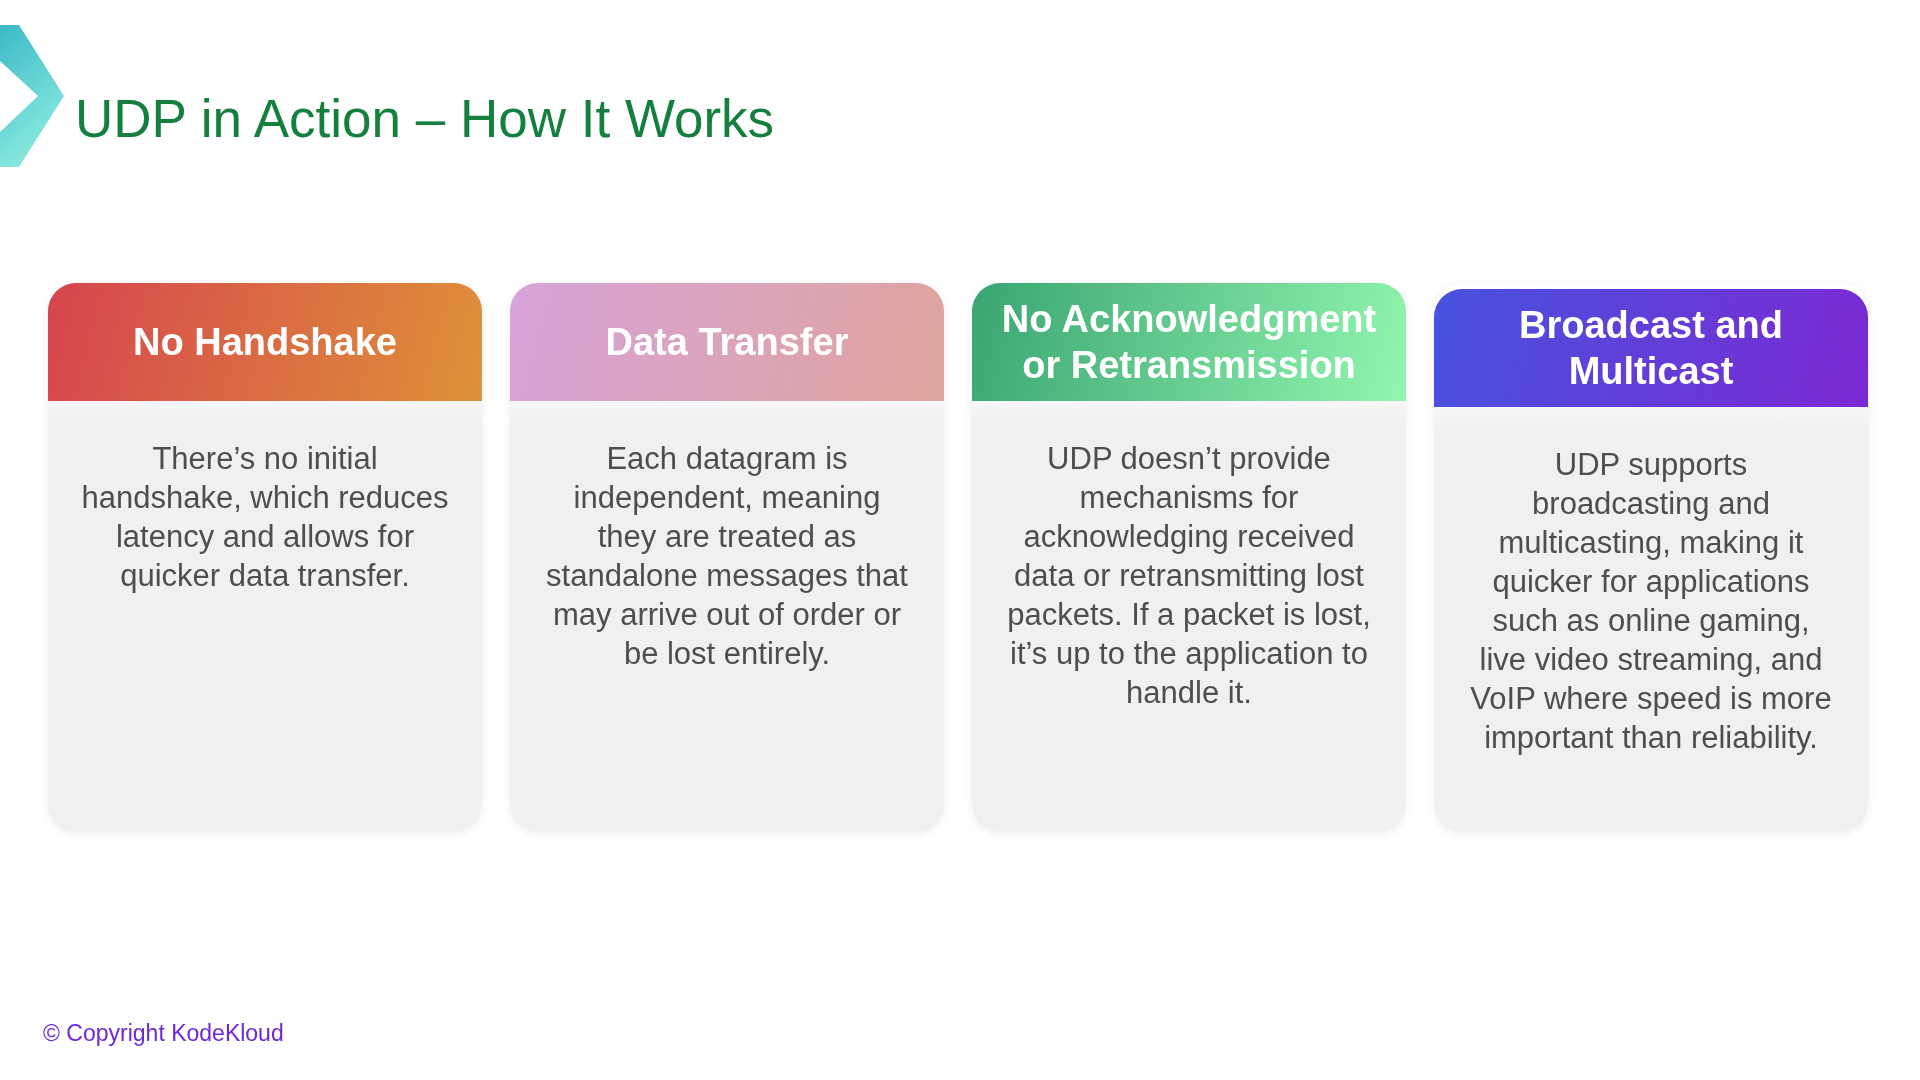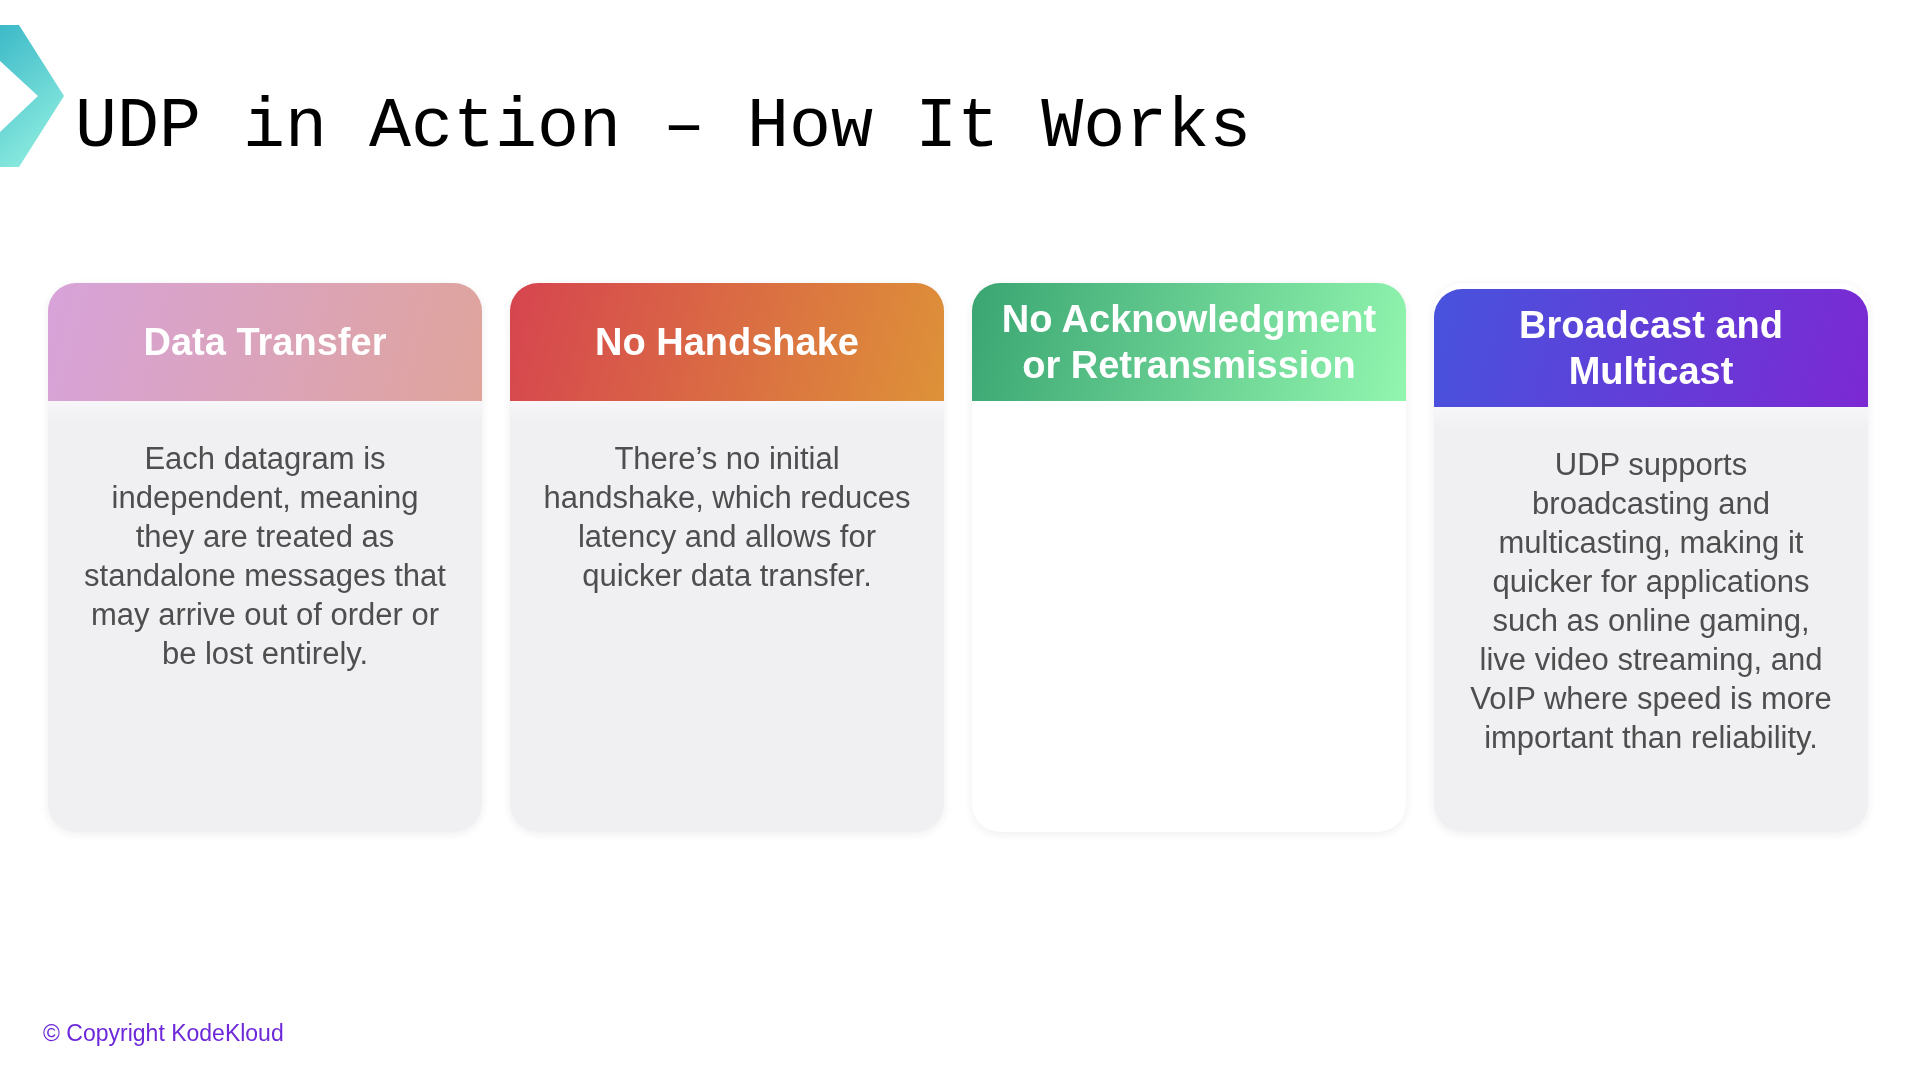--- a/index.html
+++ b/index.html
@@ -21,26 +21,25 @@
     position: absolute;
     left: 0;
     top: 25px;
     width: 64px;
     height: 143px;
   }
   .slide-title {
     position: absolute;
     left: 75px;
     top: 88px;
-    font-size: 70px;
+    font-size: 53px;
     font-weight: 400;
     letter-spacing: 0px;
-    color: #000000;
+    color: #15803d;
     white-space: nowrap;
-    font-family: Liberation Mono, monospace;
   }
 
   
   .cards {
     position: absolute;
     left: 48px;
     top: 283px;
     display: flex;
     gap: 28px;
   }
@@ -105,40 +104,43 @@
       </linearGradient>
     </defs>
     <polygon points="0,0 19,0 64,71 19,142 0,142 0,107 38,71 0,36" fill="url(#logoGrad)"></polygon>
   </svg>
 
   <div class="slide-title">UDP in Action – How It Works</div>
 
   <div class="cards">
 
     <div class="card">
+      <div class="card-header" style="background: linear-gradient(105deg, rgb(214, 68, 79), rgb(222, 146, 56));">
+        <div class="card-title">No Handshake</div>
+      </div>
+      <div class="card-body">
+        <div class="card-text">There’s no initial handshake, which reduces latency and allows for quicker data transfer.</div>
+      </div>
+    </div>
+
+    <div class="card">
       <div class="card-header" style="background: linear-gradient(105deg, rgb(215, 163, 218), rgb(223, 164, 155));">
         <div class="card-title">Data Transfer</div>
       </div>
       <div class="card-body">
         <div class="card-text">Each datagram is independent, meaning they are treated as standalone messages that may arrive out of order or be lost entirely.</div>
       </div>
     </div>
 
     <div class="card">
-      <div class="card-header" style="background: linear-gradient(105deg, rgb(214, 68, 79), rgb(222, 146, 56));">
-        <div class="card-title">No Handshake</div>
+      <div class="card-header" style="background: linear-gradient(105deg, rgb(58, 165, 114), rgb(146, 246, 175));">
+        <div class="card-title">No Acknowledgment or Retransmission</div>
       </div>
       <div class="card-body">
-        <div class="card-text">There’s no initial handshake, which reduces latency and allows for quicker data transfer.</div>
-      </div>
-    </div>
-
-    <div class="card">
-      <div class="card-header" style="background: linear-gradient(105deg, rgb(58, 165, 114), rgb(146, 246, 175));">
-        <div class="card-title">No Acknowledgment or Retransmission</div>
+        <div class="card-text">UDP doesn’t provide mechanisms for acknowledging received data or retransmitting lost packets. If a packet is lost, it’s up to the application to handle it.</div>
       </div>
     </div>
 
     <div class="card">
       <div class="card-header" style="background: linear-gradient(105deg, rgb(71, 83, 221), rgb(124, 41, 210)); margin-top: 6px;">
         <div class="card-title">Broadcast and Multicast</div>
       </div>
       <div class="card-body">
         <div class="card-text">UDP supports broadcasting and multicasting, making it quicker for applications such as online gaming, live video streaming, and VoIP where speed is more important than reliability.</div>
       </div>

